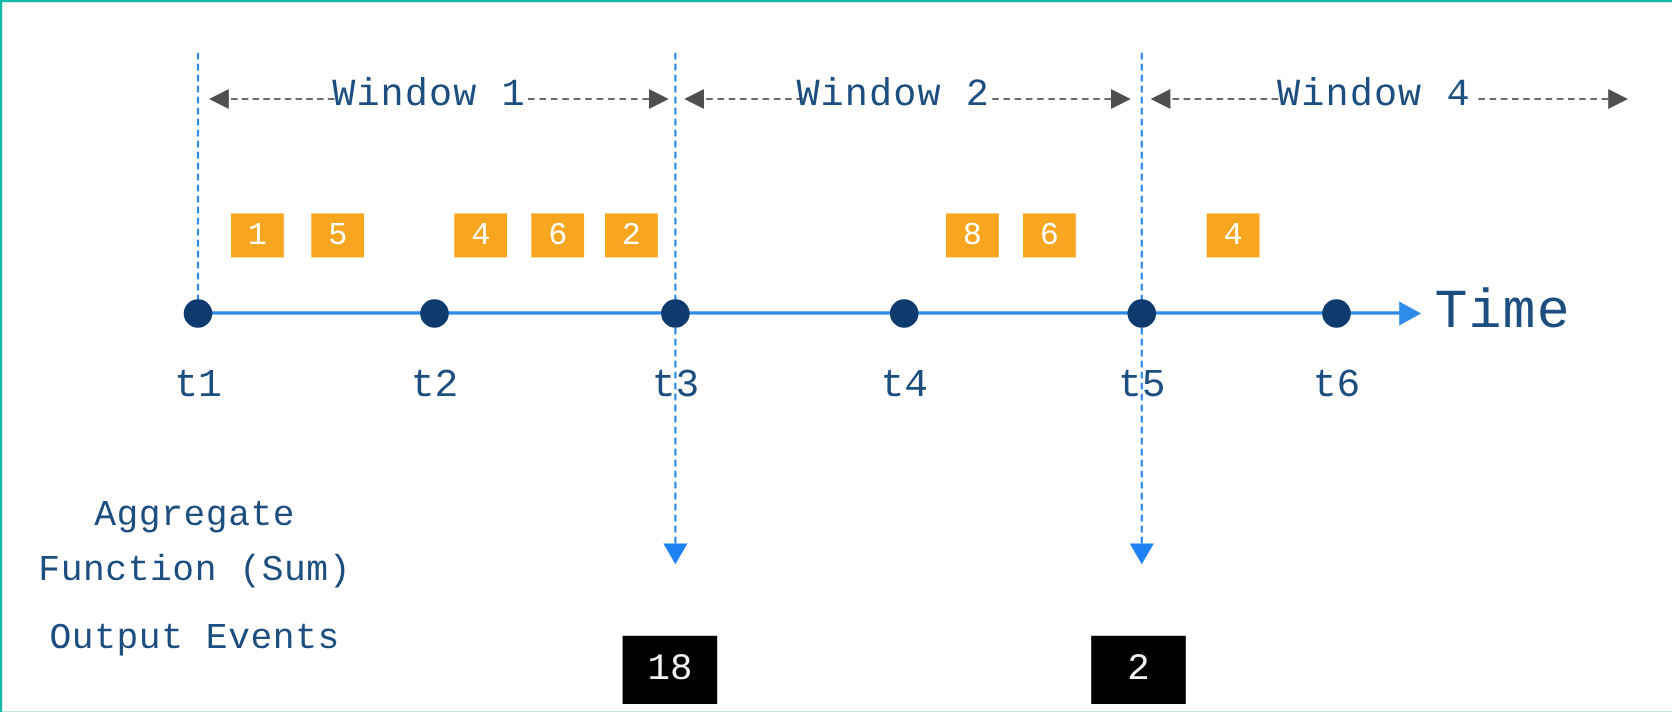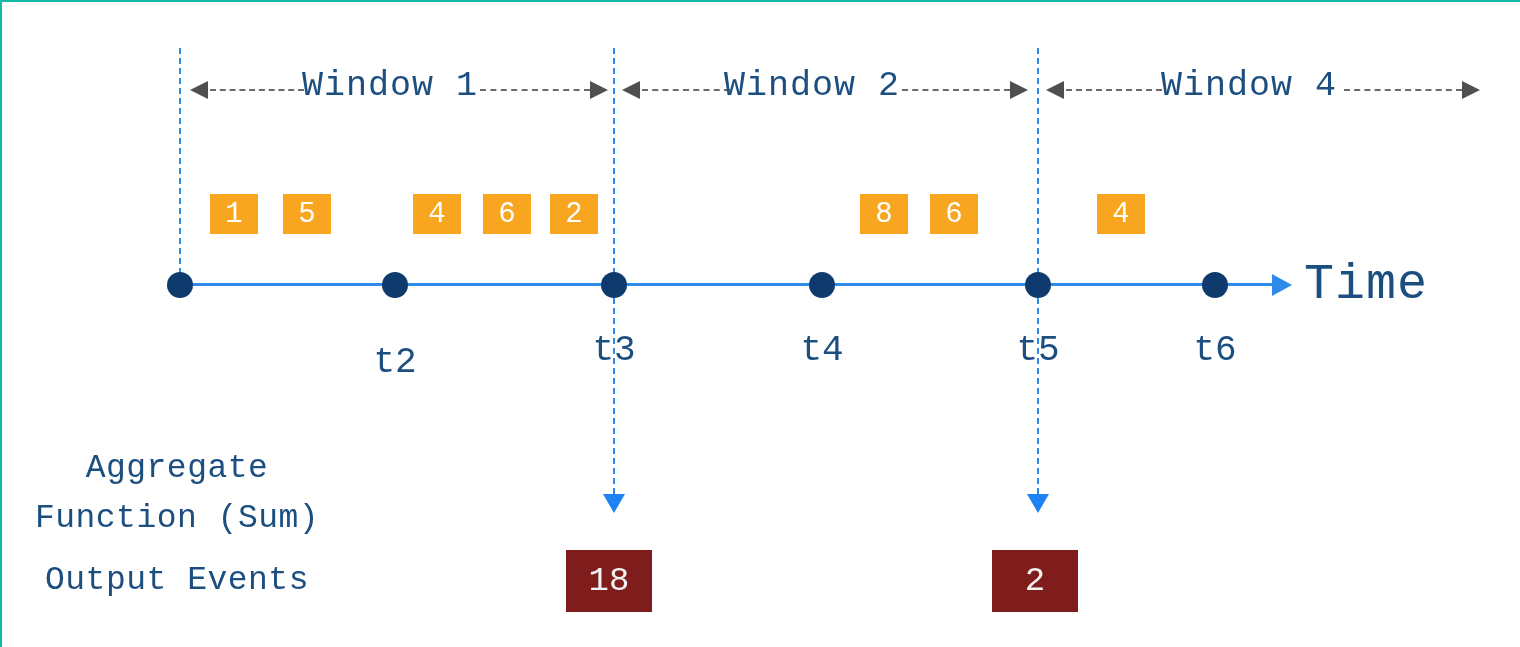--- a/index.html
+++ b/index.html
@@ -43,22 +43,22 @@
   .time-label {
     position:absolute; left:1302px; top:254px;
     color:#1c4e80; font-size:50px; font-weight:300; letter-spacing:1px;
   }
   .side-label {
     position:absolute; color:#1c4e80; font-size:33px; font-weight:300; text-align:center; letter-spacing:0.5px;margin-top:16px;
   }
   .agg-label { left:30px; top:426px; width:290px; line-height:50px; }
   .out-label { left:30px; top:544px; width:290px; }
   .out-box {
-    position:absolute; top:548px; width:86px; height:62px;
-    background:#7f1d1d; color:#f2f2f2; font-size:34px; font-weight:300;
+    position:absolute; top:576px; width:86px; height:62px;
+    background:#000000; color:#f2f2f2; font-size:34px; font-weight:300;
     display:flex; align-items:center; justify-content:center;text-align:right;
   }
 </style>
 </head>
 <body>
 
 <div class="canvas">
 
   <div class="vline" style="left:177px; top:46px; height:226px;"></div>
   <div class="vline" style="left:611px; top:46px; height:446px;"></div>
@@ -98,21 +98,22 @@
   <div class="tri tri-right-blue" style="left:1270px; top:272px;"></div>
   <div class="time-label">Time</div>
 
   <div class="dot" style="left:178px;"></div>
   <div class="dot" style="left:393px;"></div>
   <div class="dot" style="left:612px;"></div>
   <div class="dot" style="left:820px;"></div>
   <div class="dot" style="left:1036px;"></div>
   <div class="dot" style="left:1213px;"></div>
 
-  <div class="tick" style="left:393px;margin-top:12px;">t2</div>
+  <div class="tick" style="left:178px;">t1</div>
+  <div class="tick" style="left:393px;">t2</div>
   <div class="tick" style="left:612px;">t3</div>
   <div class="tick" style="left:820px;">t4</div>
   <div class="tick" style="left:1036px;">t5</div>
   <div class="tick" style="left:1213px;">t6</div>
 
   <div class="side-label agg-label">
     <div>Aggregate</div>
     <div>Function (Sum)</div>
   </div>
   <div class="side-label out-label">Output Events</div>

